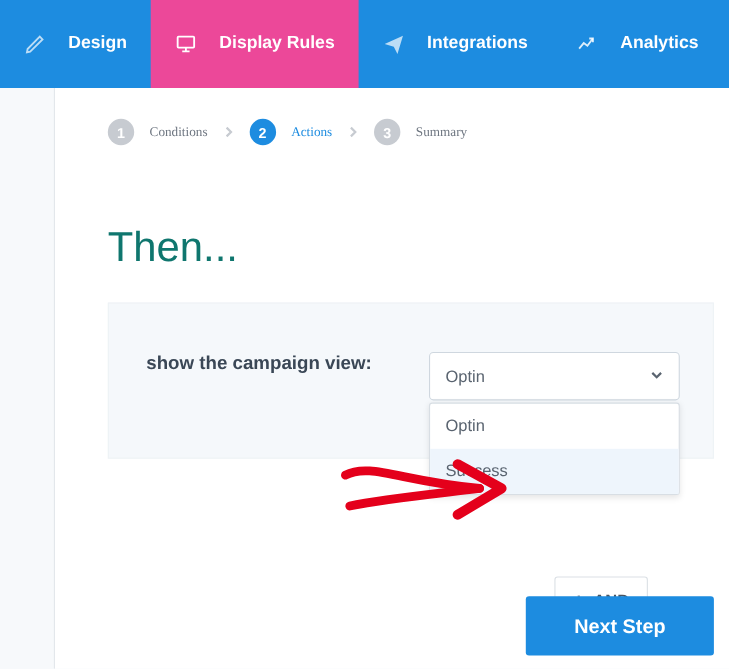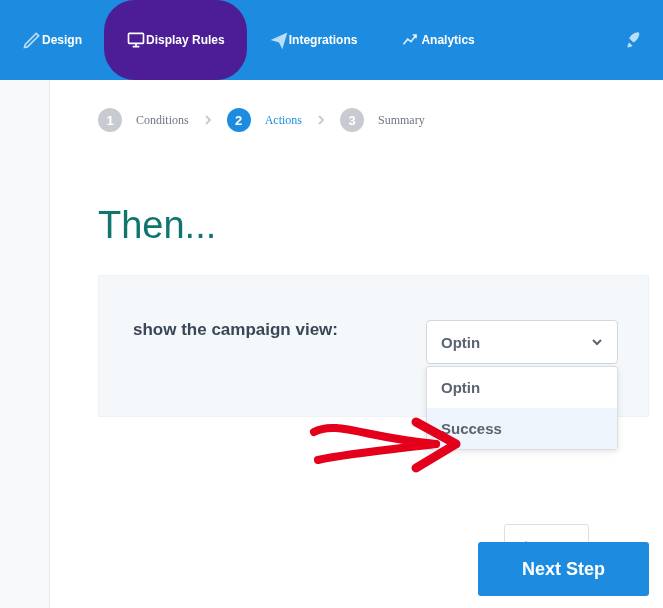--- a/index.html
+++ b/index.html
@@ -9,27 +9,27 @@
     display: flex;
     align-items: stretch;
     background: #1d8ce0;
     height: 80px;
     color: #fff;
   }
   .topnav .tab {
     display: flex;
     align-items: center;
     padding: 0 22px;
-    gap: 0;
-    font-size: 12px;
+    gap: 20px;
+    font-size: 16px;
     font-weight: 600;
     cursor: pointer;
     white-space: nowrap;
   }
-  .topnav .tab.active { background: #4c1d95; border-radius: 31px; }
+  .topnav .tab.active { background: #ec4899; }
   .topnav .spacer { flex: 1; }
   .topnav .rocket { display: flex; align-items: center; padding: 0 18px 0 6px; }
 
   .body-area {
     display: flex;
     height: calc(608px - 80px);
     background: #f4f6f8;
   }
   .sidebar-gutter {
     width: 50px;
@@ -75,21 +75,21 @@
     position: relative;
     display: flex;
     align-items: flex-start;
     gap: 26px;
   }
   .rule-label {
     font-size: 17px;
     color: #3a4756;
     font-weight: 600;
   }
-  .select-wrap { position: relative; margin-left: auto; width: 192px; font-weight: bold; }
+  .select-wrap { position: relative; margin-left: auto; width: 228px; }
   .select-box {
     height: 44px; width: 100%;
     background: #fff;
     border: 1px solid #cfd7df;
     border-radius: 4px;
     display: flex; align-items: center; justify-content: space-between;
     padding: 0 14px;
     font-size: 15px; color: #5a6470; cursor: pointer;
   }
   .select-caret { color: #5a6470; }

